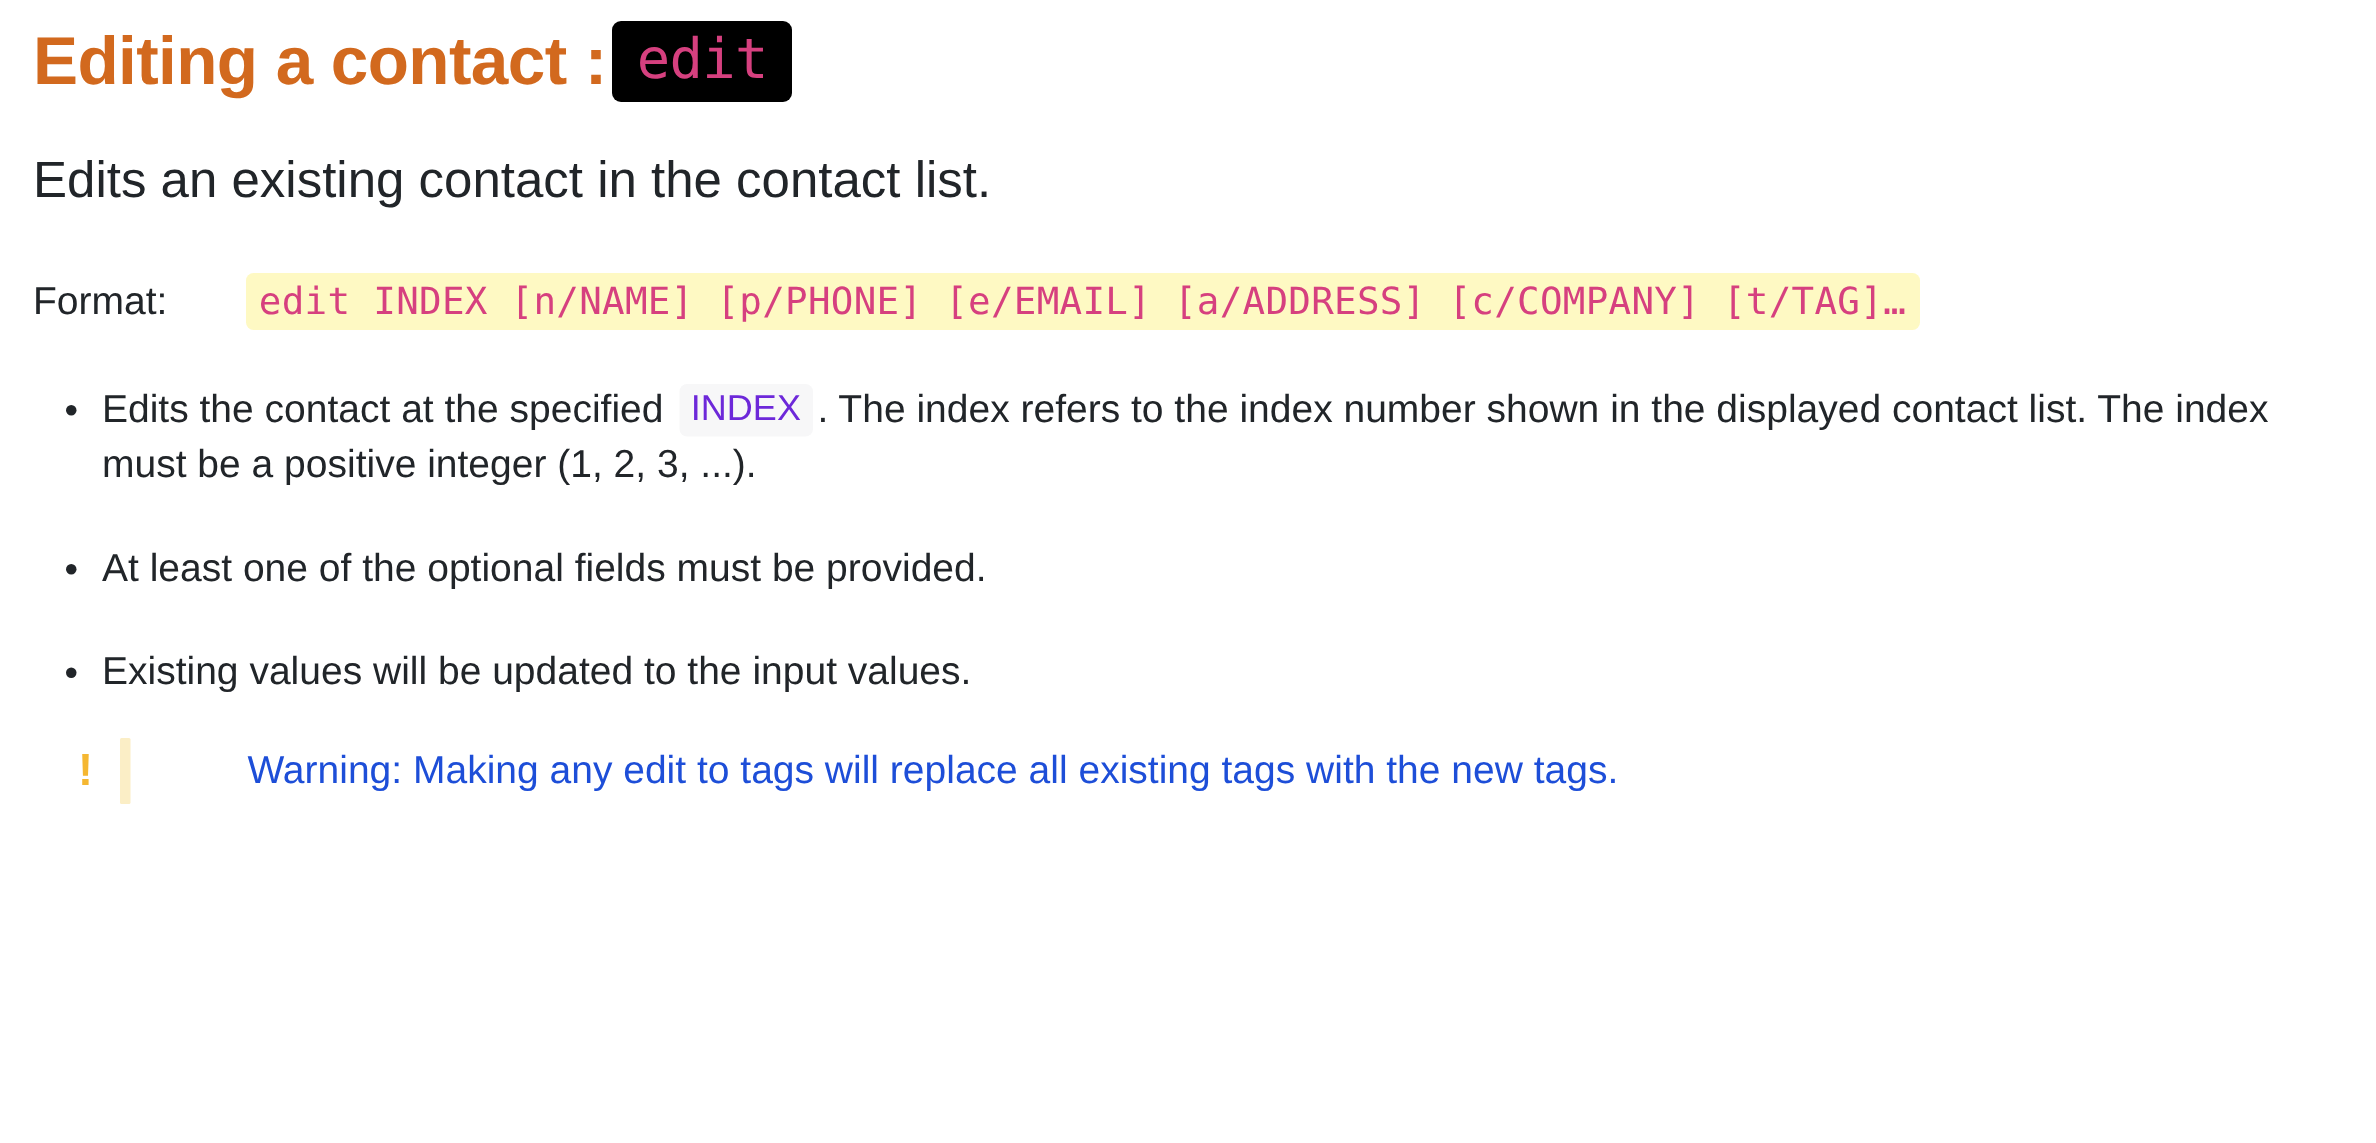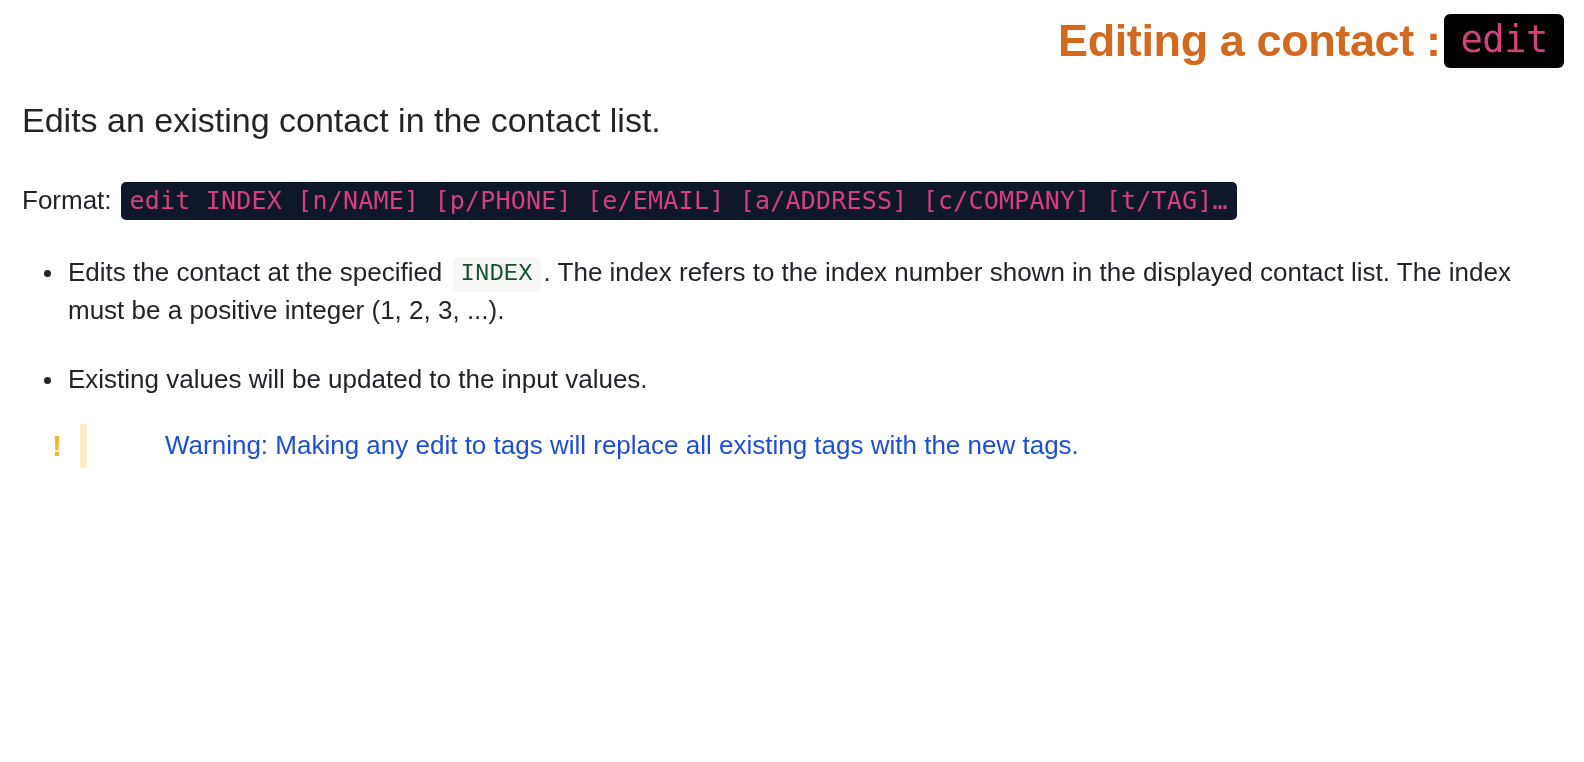--- a/index.html
+++ b/index.html
@@ -25,21 +25,20 @@
     font-size: 45px;
     font-weight: 700;
     color: #d2691e;
     line-height: 1.18;
     margin: 0 0 30px 0;
     letter-spacing: -0.4px;
     display: flex;
     align-items: center;
     flex-wrap: wrap;
     gap: 0;
-    justify-content: flex-end;
   }
   .doc-title .title-text { white-space: pre; }
   .doc-title .title-colon { white-space: pre; }
   .code-chip-title {
     font-family: "DejaVu Sans Mono", monospace;
     font-size: 37px;
     font-weight: 400;
     color: #d6407f;
     background: #000000;
     border-radius: 6px;
@@ -57,36 +56,37 @@
     color: #212529;
   }
   .format-line {
     font-size: 26px;
     line-height: 1.35;
     margin: 0 0 34px 0;
     color: #212529;
     display: flex;
     align-items: center;
     white-space: nowrap;
+    gap: 43px;
   }
   .format-label { margin-right: 9px; }
   .code-chip-inline {
     font-family: "DejaVu Sans Mono", monospace;
     color: #d6407f;
-    background: #0f172a;
+    background: #fef9c3;
     border-radius: 5px;
     font-size: 25px;
     padding: 5px 9px 6px 9px;
     line-height: 1.1;
     display: inline-block;
     letter-spacing: 0.2px;
   }
   .code-chip-sm {
-    font-family: Liberation Mono, monospace;
-    color: #14532d;
+    font-family: Liberation Sans, sans-serif;
+    color: #6d28d9;
     background: #f7f7f8;
     border-radius: 5px;
     font-size: 24px;
     padding: 3px 8px 4px 8px;
     line-height: 1.15;
     display: inline-block;
     margin: 0 3px;
     vertical-align: 1px;
   }
 
@@ -167,20 +167,23 @@
     <code class="code-chip-inline">edit INDEX [n/NAME] [p/PHONE] [e/EMAIL] [a/ADDRESS] [c/COMPANY] [t/TAG]…</code>
   </p>
 
   <ul class="bullets">
 
     <li>
       <span>Edits the contact at the specified</span>
       <code class="code-chip-sm">INDEX</code><span>. The index refers to the index number shown in the displayed contact list. The index </span><b>must be a positive integer</b><span> (1, 2, 3, ...).</span>
     </li>
 
+    <li>
+      <span>At least one of the optional fields must be provided.</span>
+    </li>
 
     <li>
       <span>Existing values will be updated to the input values.</span>
     </li>
 
 
   </ul>
 
   <div class="callout">
     <span class="callout-icon">!</span>

